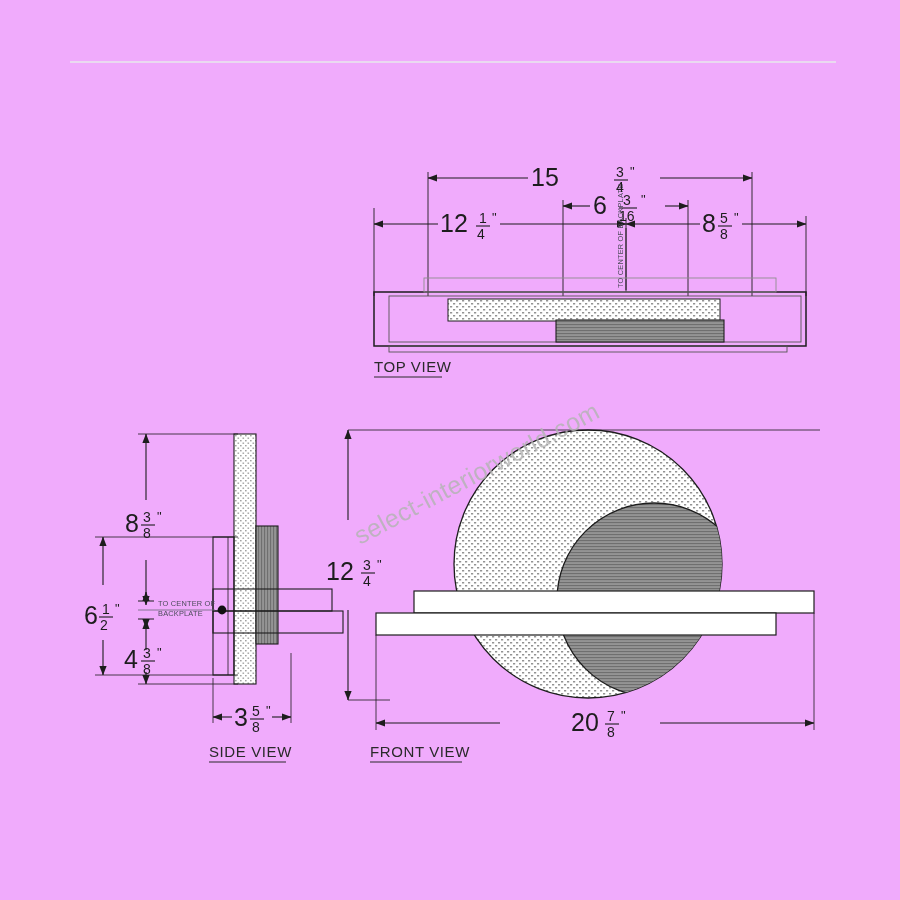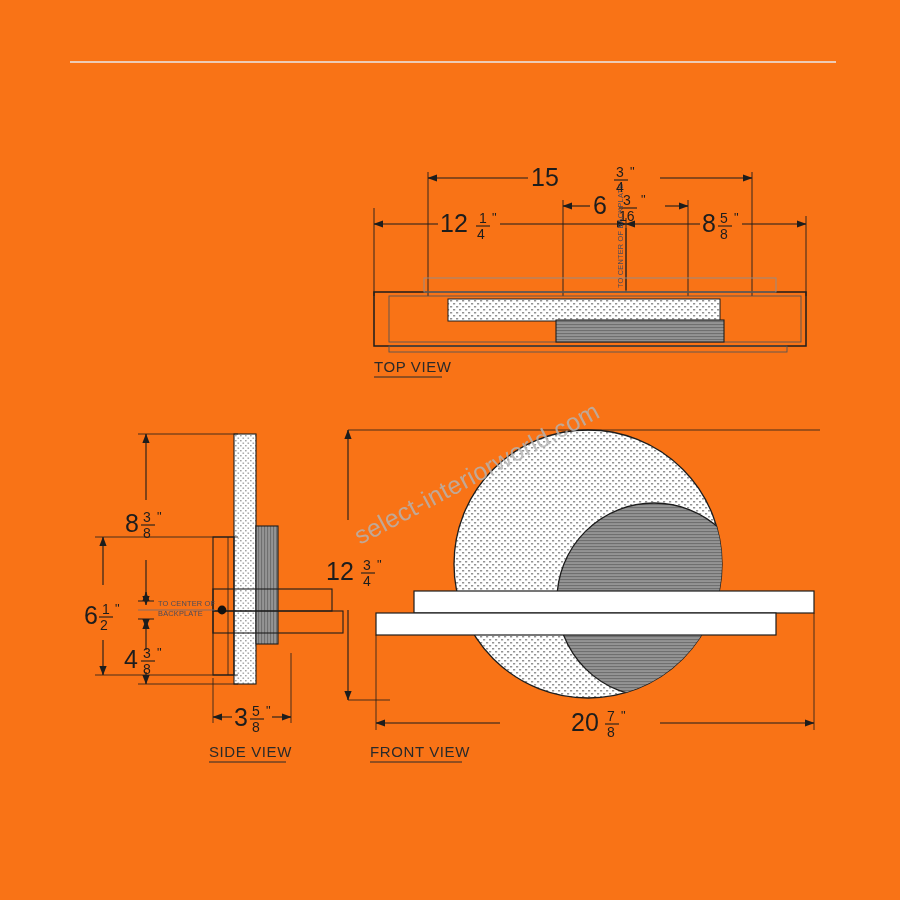--- a/index.html
+++ b/index.html
@@ -12,21 +12,21 @@
     width: 900px;
     height: 900px;
     font-family: "Liberation Sans", sans-serif;
     overflow: hidden;
     position: relative;
   }
   #stage {
     position: relative;
     width: 900px;
     height: 900px;
-    background: #f97316;
+    background: #f0abfc;
   }
   svg#drawing {
     position: absolute;
     left: 0;
     top: 0;
     width: 900px;
     height: 900px;
     display: block;
   }
   .dimtext {

